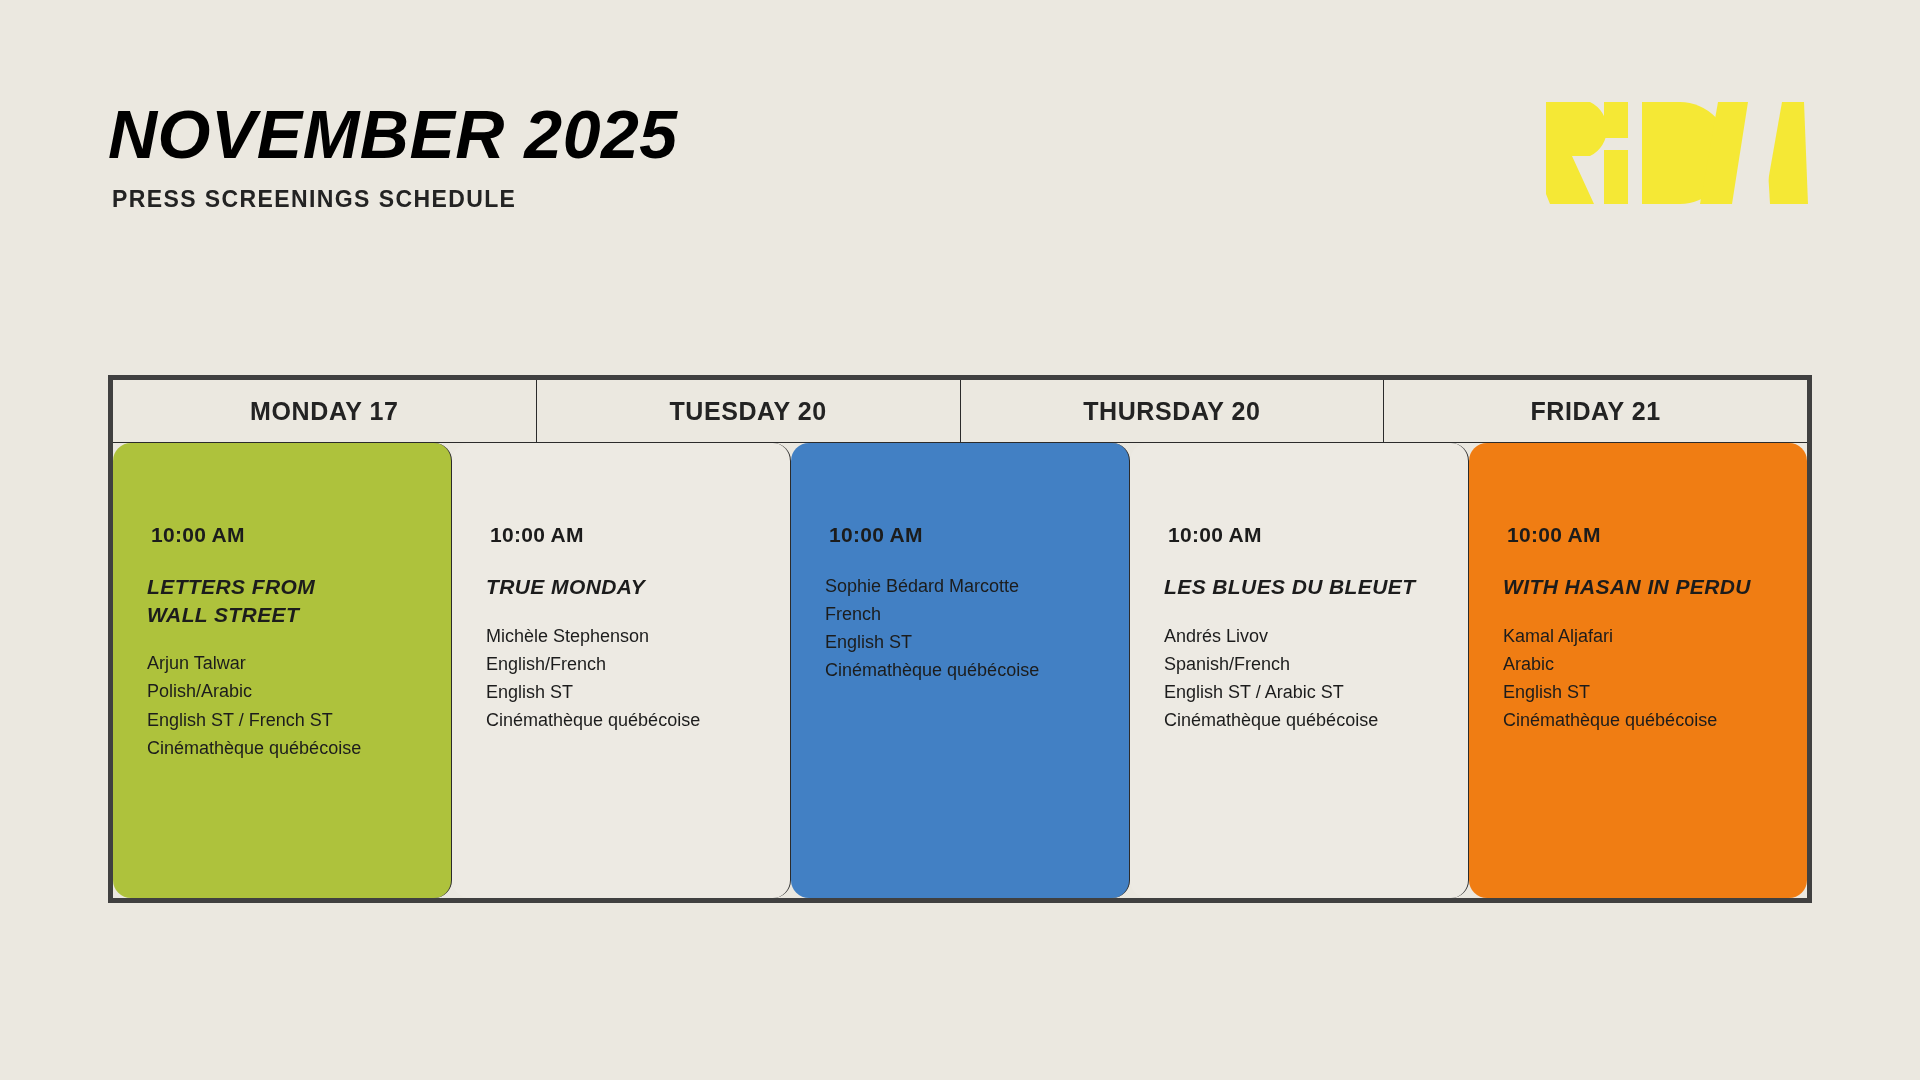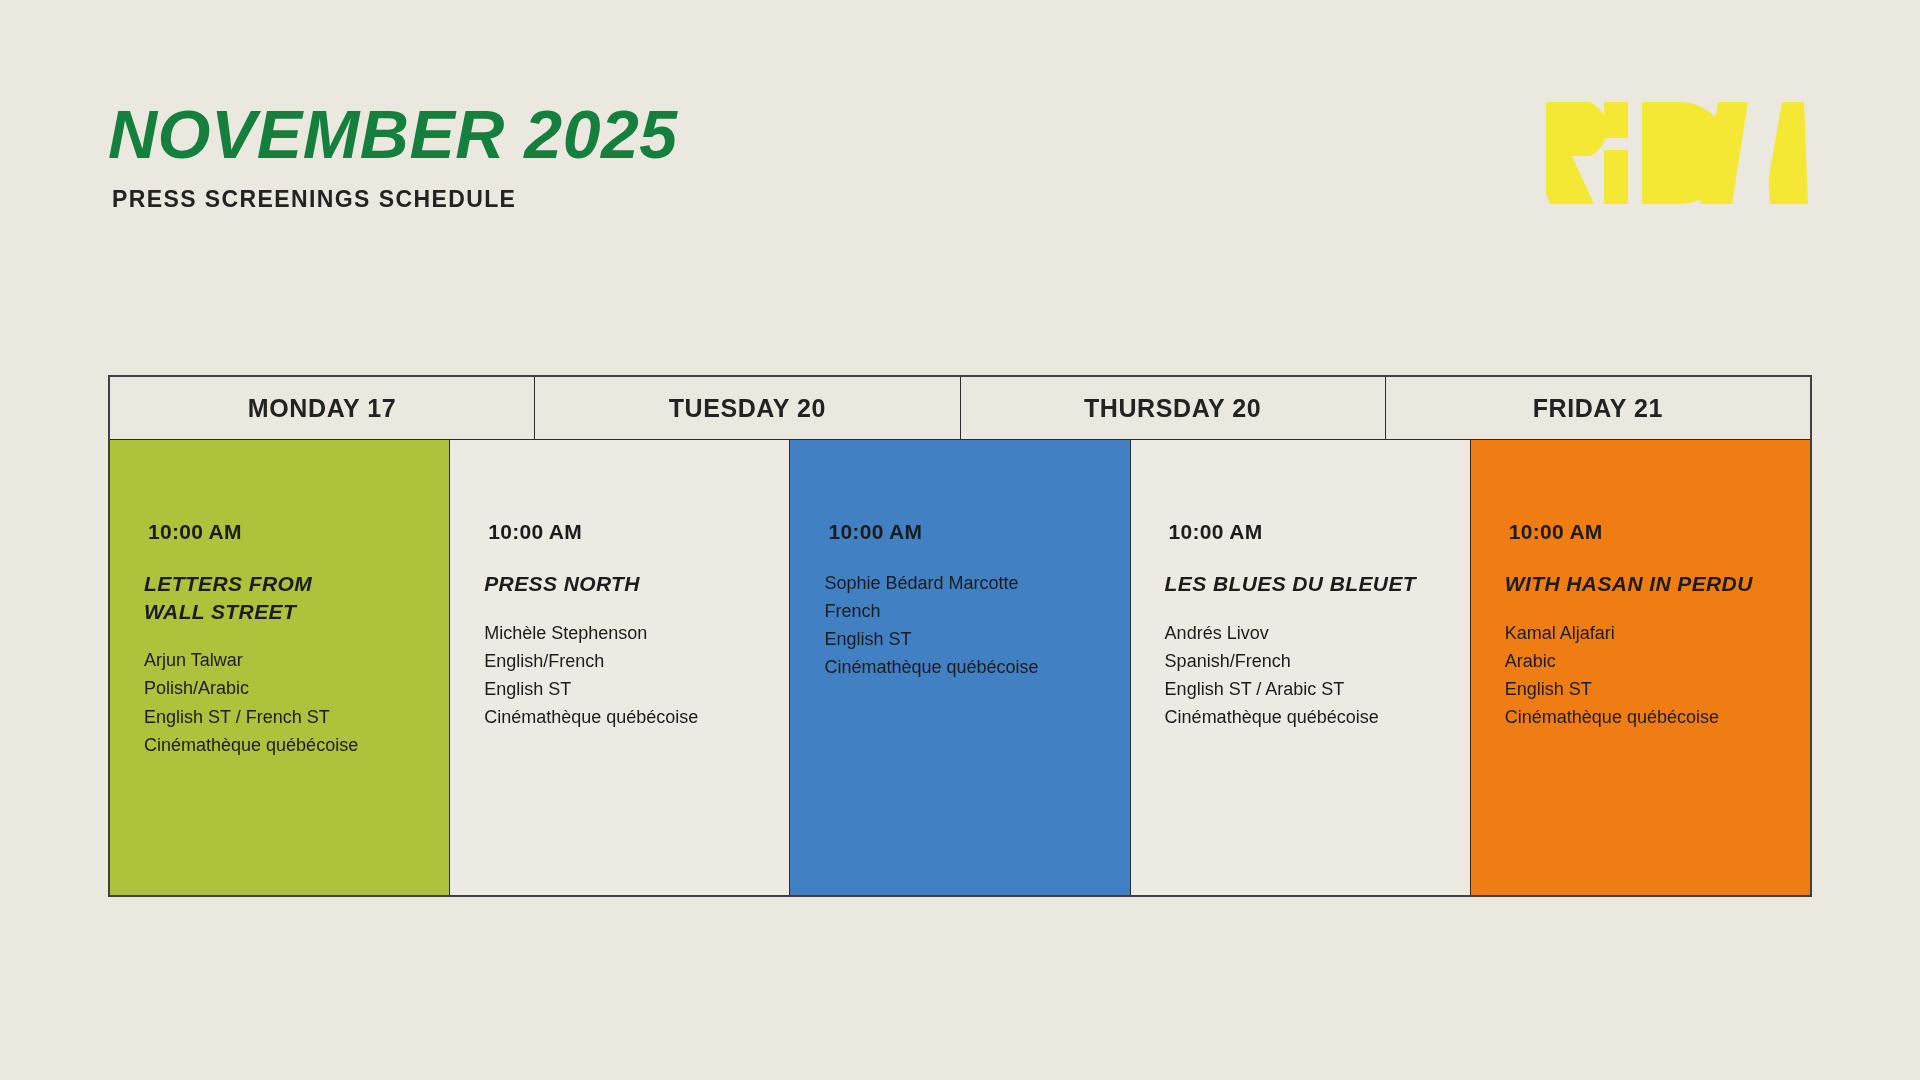--- a/index.html
+++ b/index.html
@@ -27,21 +27,21 @@
     top: 100px;
     width: 1710px;
   }
   .title {
     font-size: 68px;
     font-weight: bold;
     font-style: italic;
     letter-spacing: 0.5px;
     line-height: 1;
     margin: 0;
-    color: #15803d;
+    color: #000000;
   }
   .subtitle {
     margin: 18px 0 0 4px;
     font-size: 23px;
     font-weight: bold;
     letter-spacing: 1.4px;
     color: #232323;
   }
 
   
@@ -52,21 +52,21 @@
     width: 270px;
     height: 110px;
   }
 
   
   .schedule {
     position: absolute;
     left: 108px;
     top: 375px;
     width: 1704px;
-    border: 2px solid #404040;
+    border: 5px solid #404040;
     box-sizing: border-box;
     display: flex;
     flex-direction: column;
   }
   .head-row {
     display: flex;
     height: 62px;
     border-bottom: 1px solid #2b2b2b;
   }
   .head-cell {
@@ -86,20 +86,21 @@
   .body-row {
     display: flex;
     height: 455px;
   }
   .day-cell {
     flex: 1 1 0;
     border-right: 1px solid #2b2b2b;
     box-sizing: border-box;
     padding: 80px 34px 0 34px;
     position: relative;
+    border-radius: 18px;
   }
   .day-cell:last-child { border-right: none; }
 
   .time {
     font-size: 21px;
     font-weight: bold;
     letter-spacing: 0.3px;
     margin: 0 0 26px 4px;
   }
   .film-title {
@@ -166,21 +167,21 @@
         <div class="film-title">LETTERS FROM
 WALL STREET</div>
         <div class="director">Arjun Talwar</div>
         <div class="meta">Polish/Arabic
 English ST / French ST
 Cinémathèque québécoise</div>
       </div>
 
       <div class="day-cell" style="background: rgb(237, 234, 227);">
         <div class="time">10:00 AM</div>
-        <div class="film-title">PRESS NORTH</div>
+        <div class="film-title">TRUE MONDAY</div>
         <div class="director">Michèle Stephenson</div>
         <div class="meta">English/French
 English ST
 Cinémathèque québécoise</div>
       </div>
 
       <div class="day-cell" style="background: rgb(66, 128, 196);">
         <div class="time">10:00 AM</div>
         <div class="director">Sophie Bédard Marcotte</div>
         <div class="meta">French

